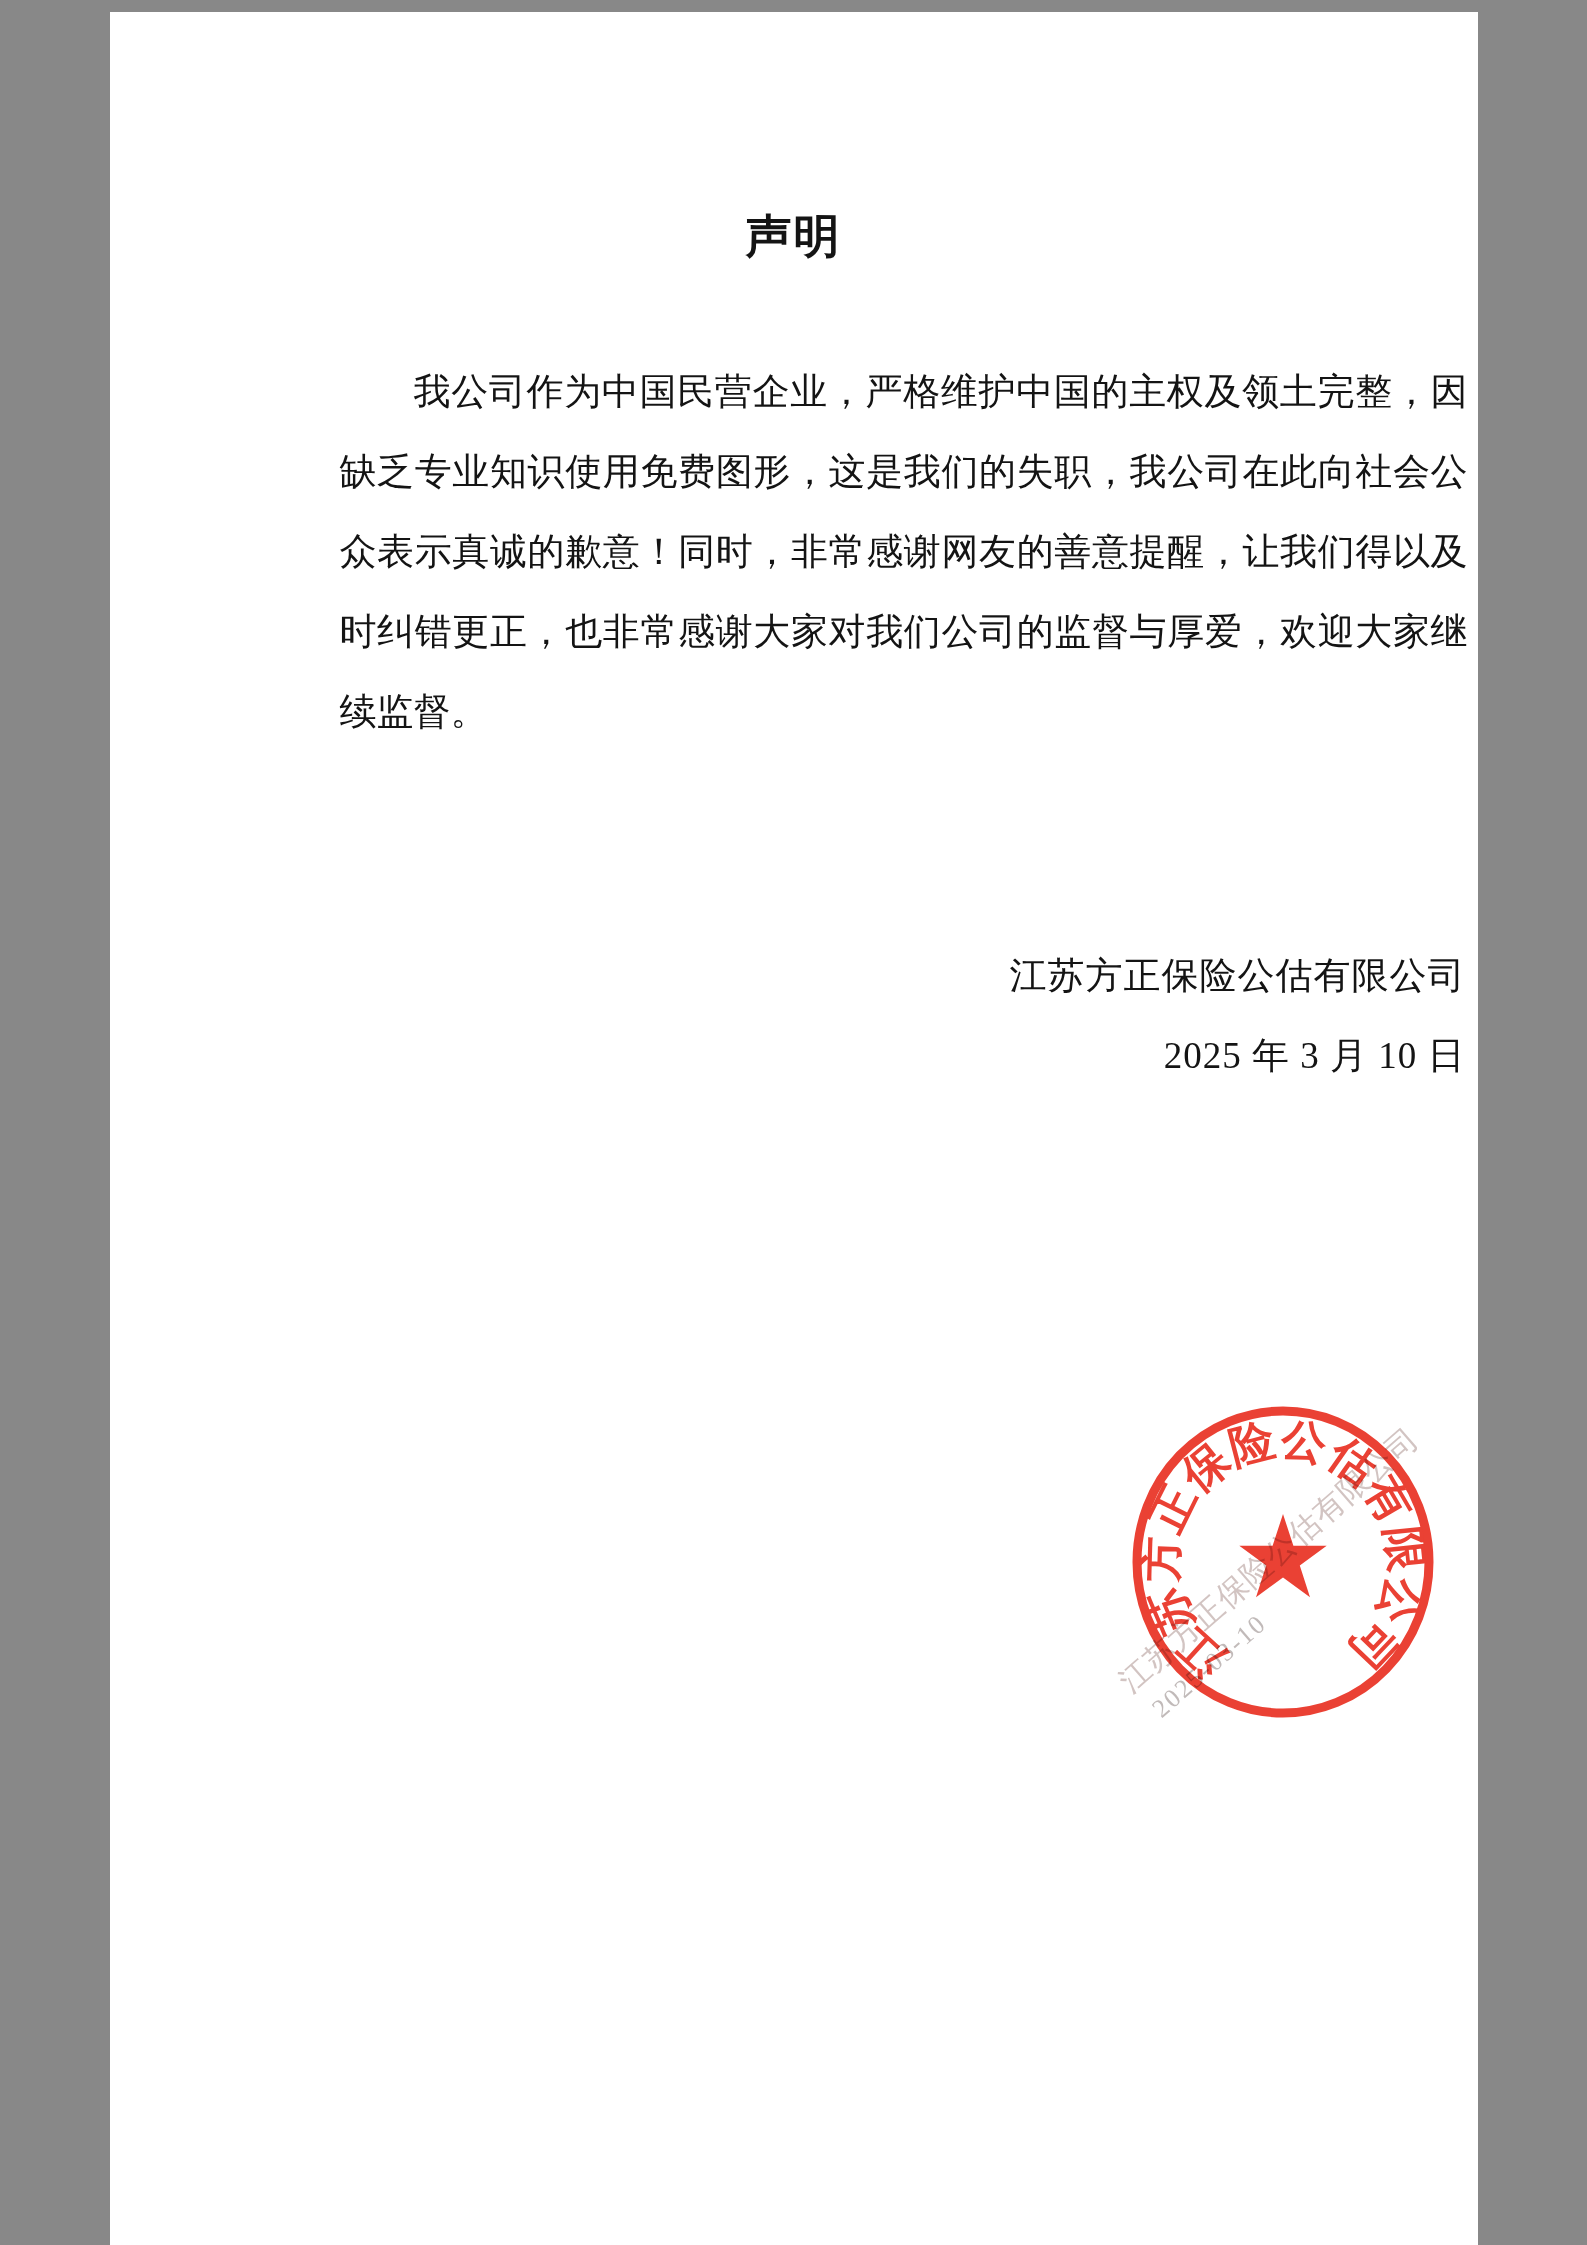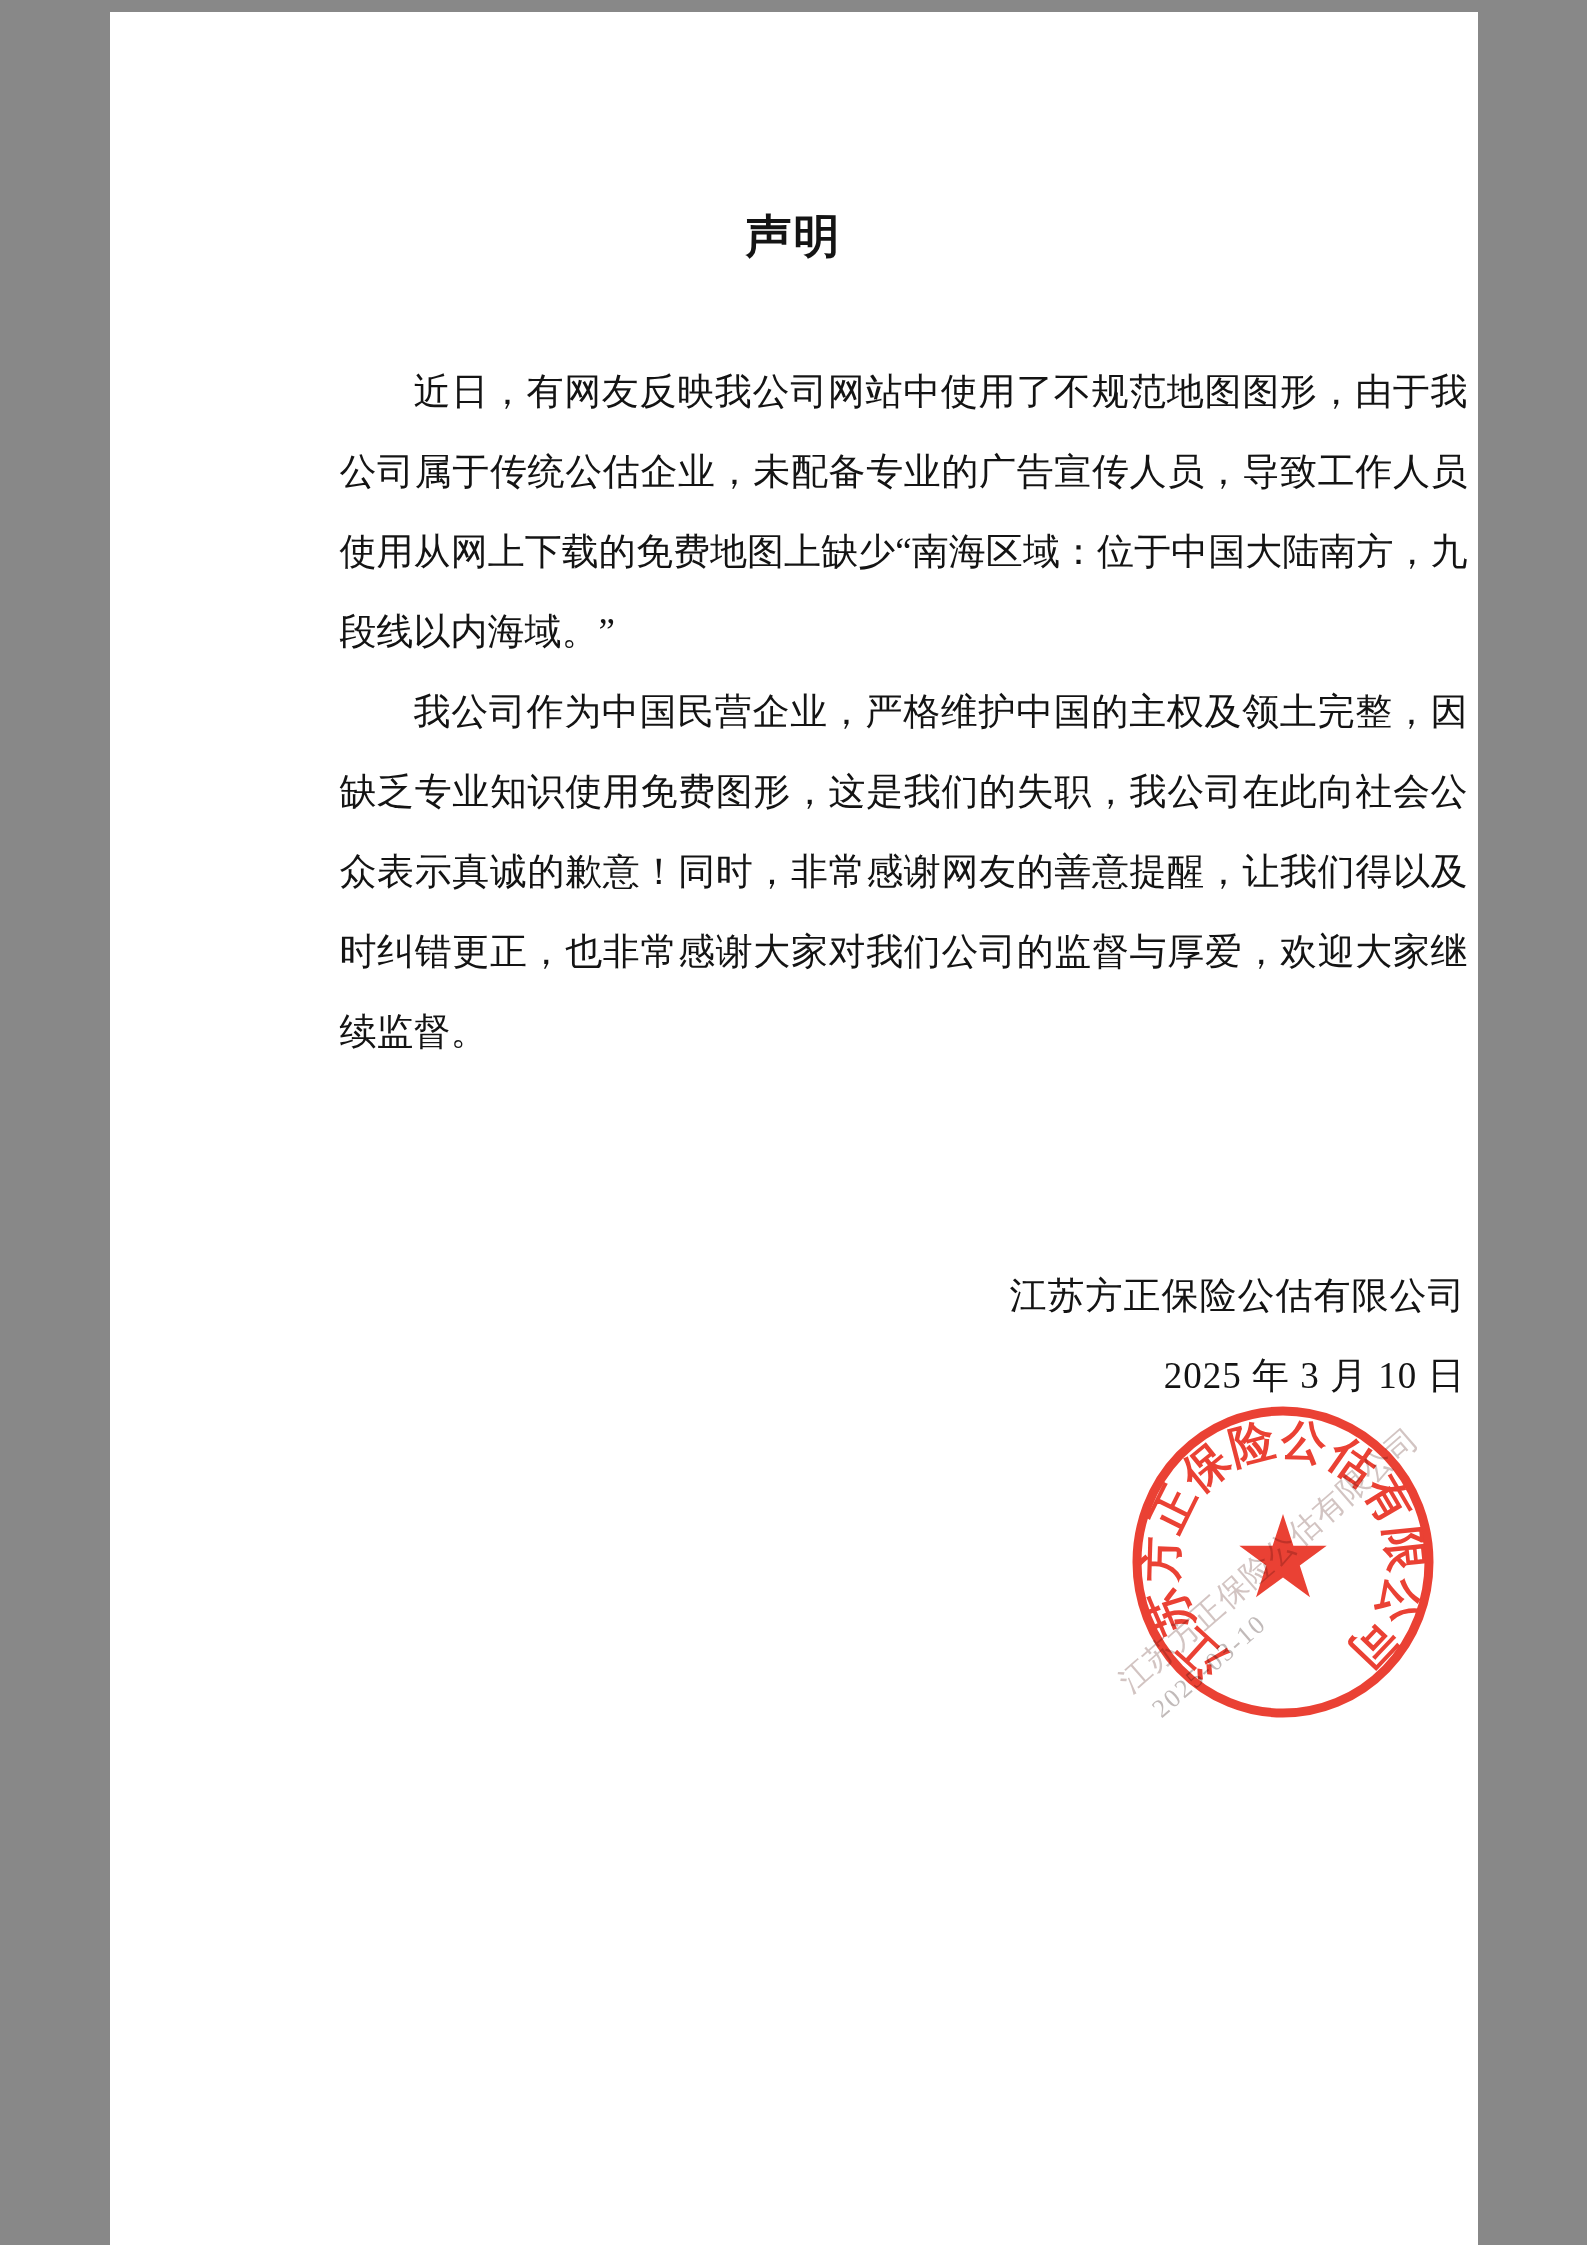--- a/index.html
+++ b/index.html
@@ -83,21 +83,20 @@
   }
 </style>
 </head>
 <body>
 
 <div class="page">
 
   <h1 class="title">声明</h1>
 
   <div class="content">
-    <p>近日，有网友反映我公司网站中使用了不规范地图图形，由于我公司属于传统公估企业，未配备专业的广告宣传人员，导致工作人员使用从网上下载的免费地图上缺少“南海区域：位于中国大陆南方，九段线以内海域。”</p>
     <p>我公司作为中国民营企业，严格维护中国的主权及领土完整，因缺乏专业知识使用免费图形，这是我们的失职，我公司在此向社会公众表示真诚的歉意！同时，非常感谢网友的善意提醒，让我们得以及时纠错更正，也非常感谢大家对我们公司的监督与厚爱，欢迎大家继续监督。</p>
   </div>
 
   <div class="signature">
     <div class="sig-company">江苏方正保险公估有限公司</div>
     <div class="sig-date">2025 年 3 月 10 日</div>
   </div>
 
   <div class="wm wm-company">江苏方正保险公估有限公司</div>
   <div class="wm wm-date">2025-03-10</div>

